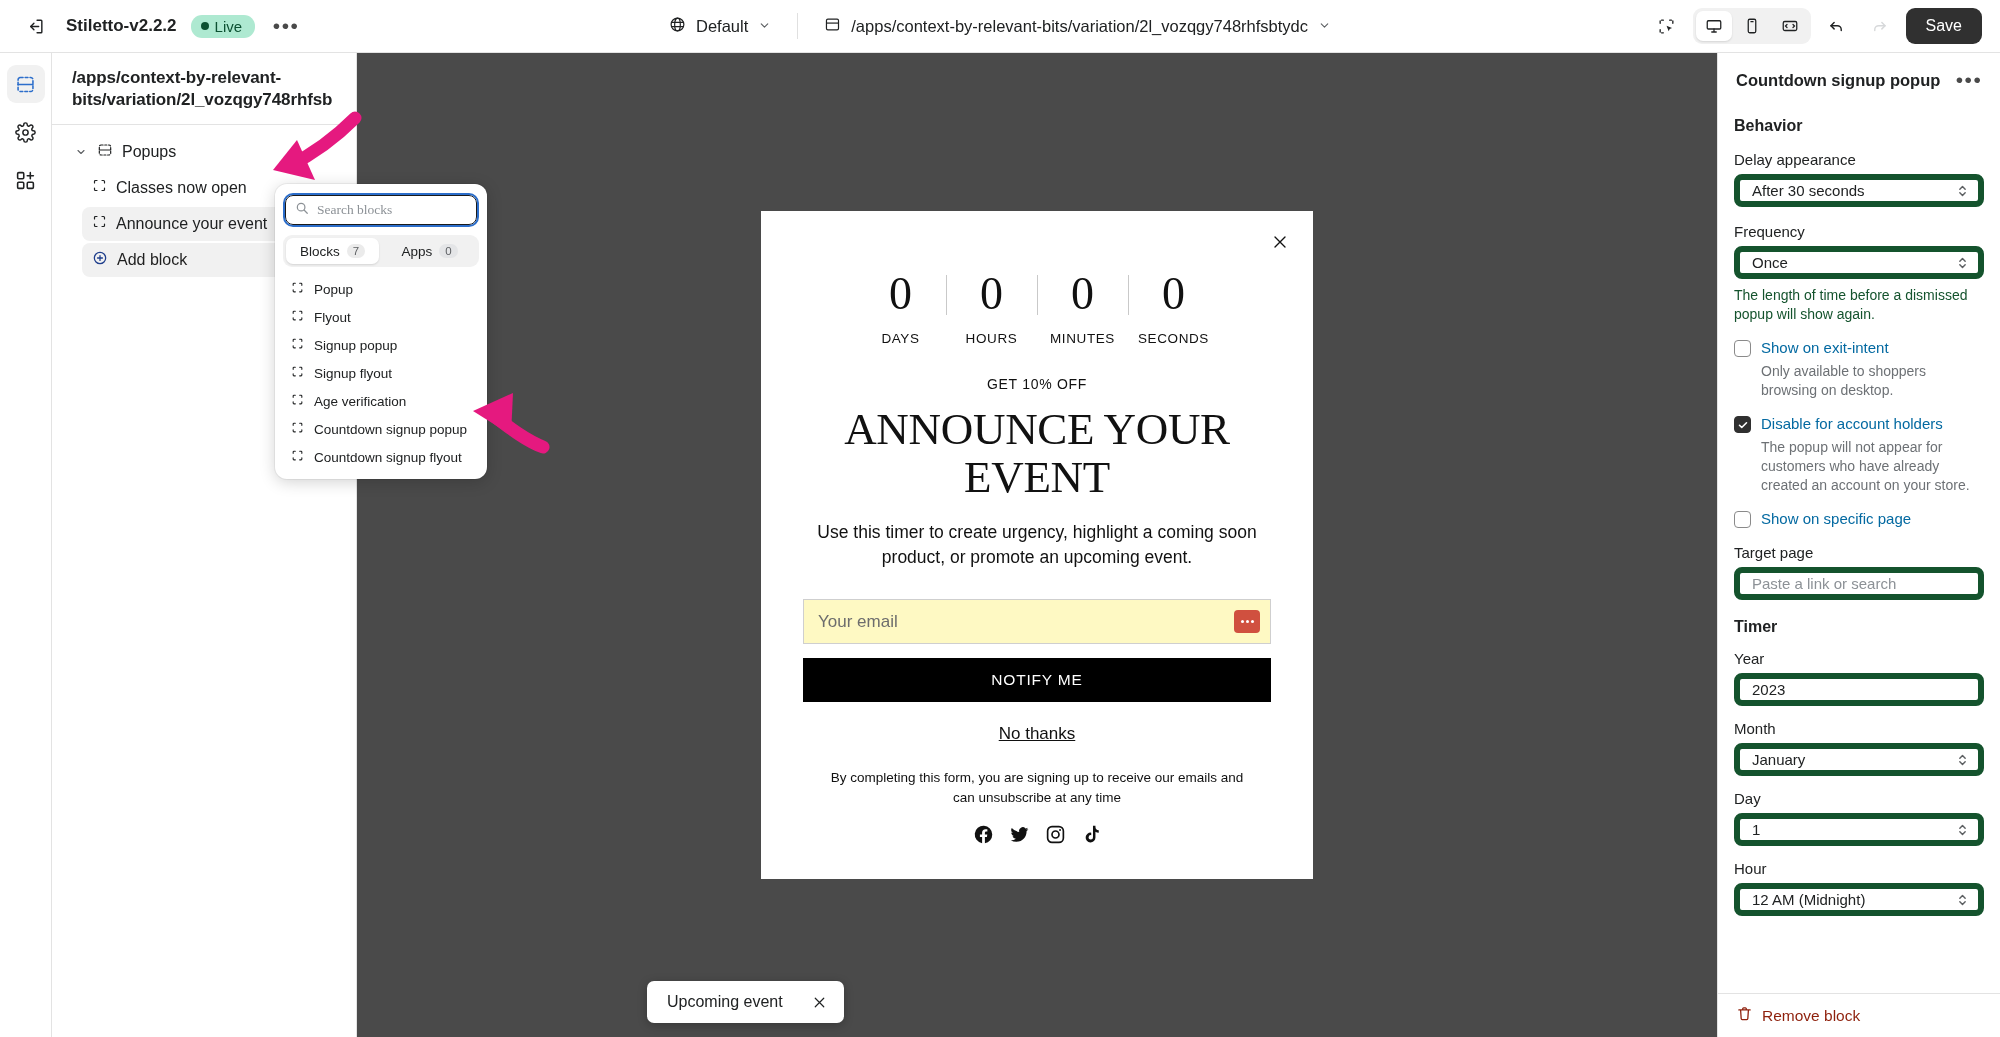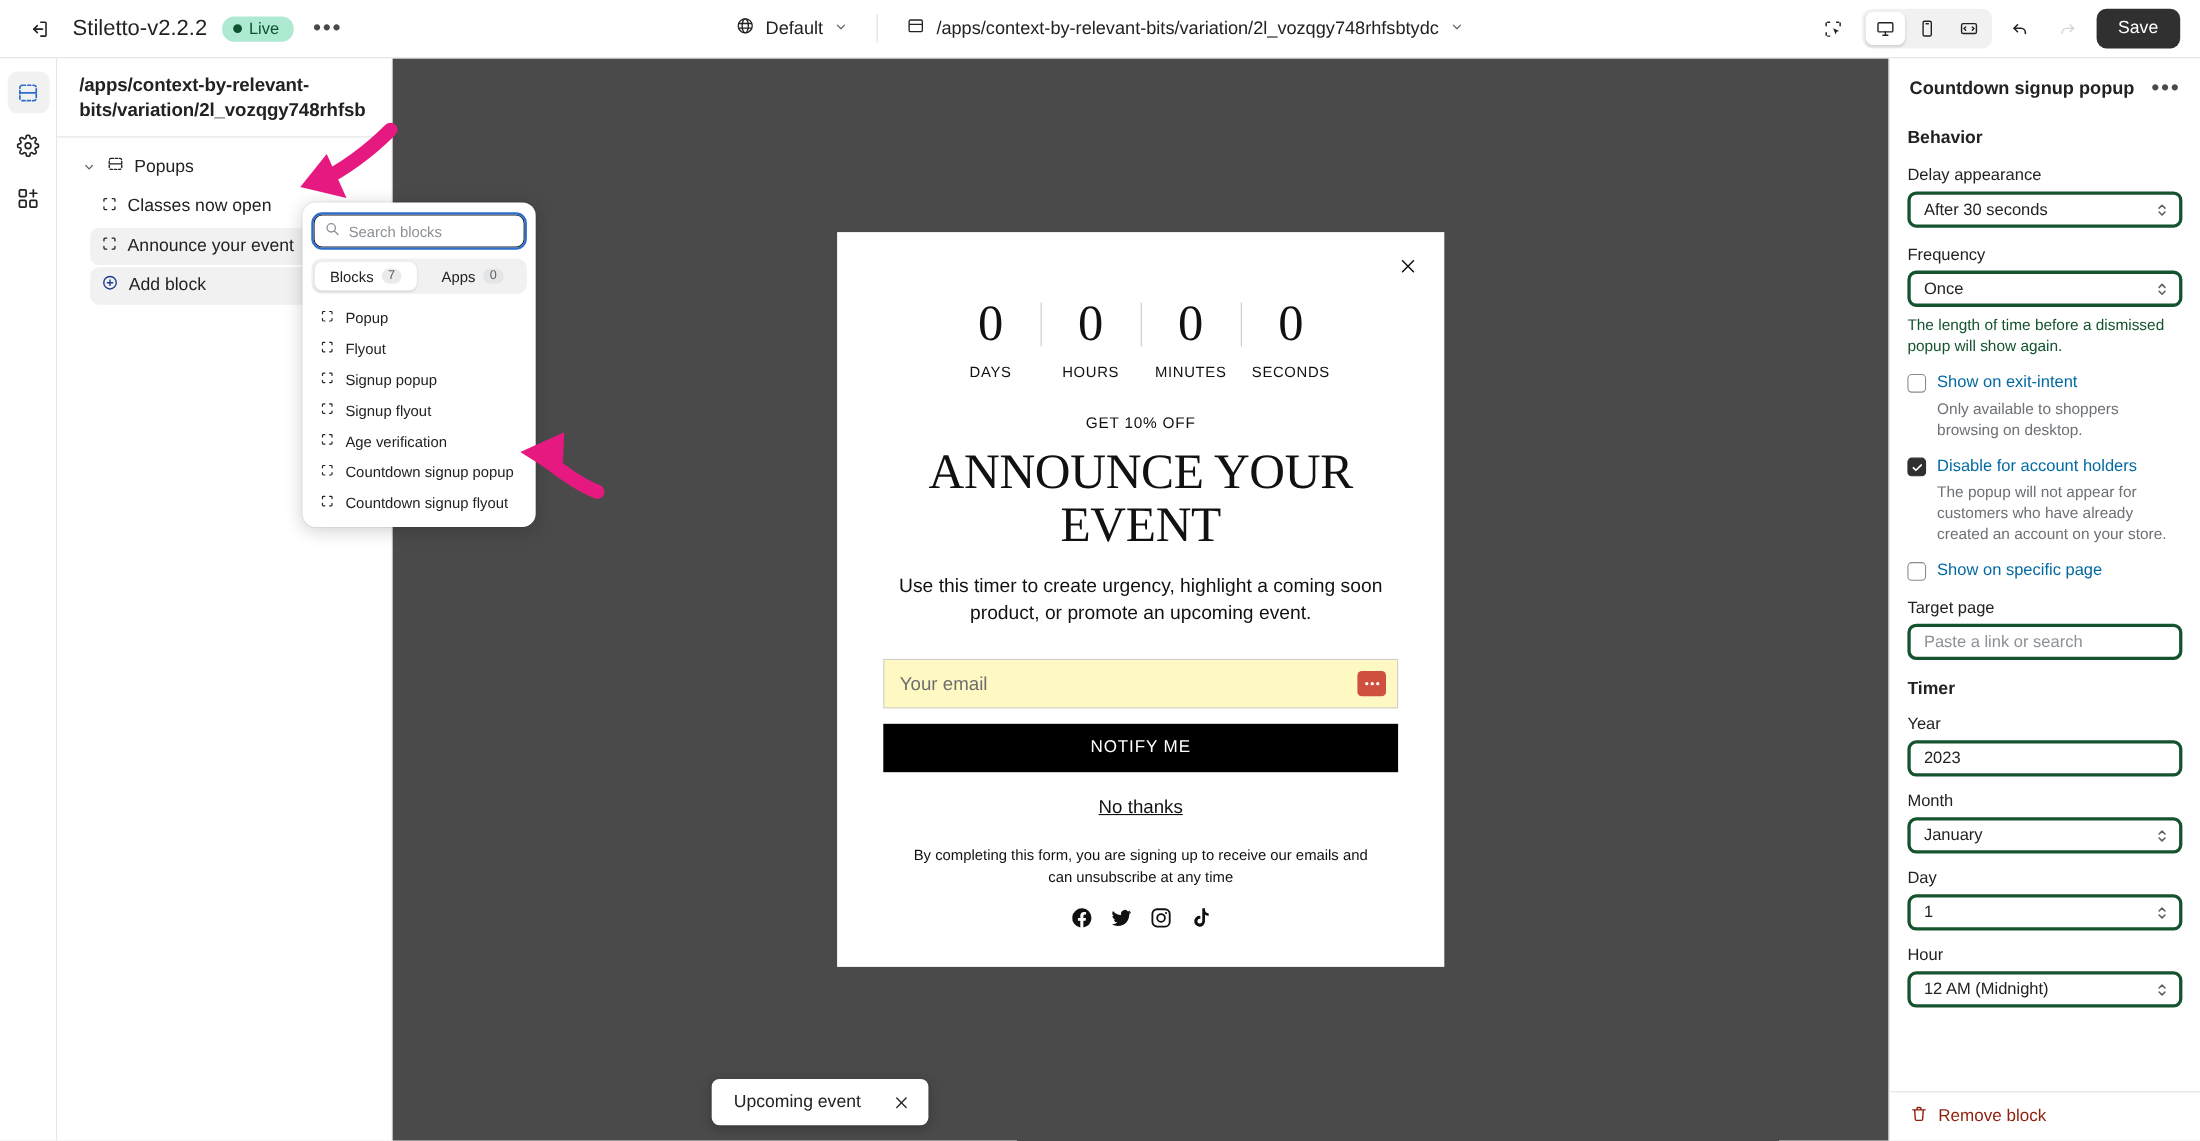--- a/index.html
+++ b/index.html
@@ -15,21 +15,21 @@
   .topbar {
     height: 53px; flex: 0 0 53px; background: #fff;
     border-bottom: 1px solid #e3e3e3;
     display: flex; align-items: center; padding: 0 18px; position: relative; z-index: 40;
   }
   .tb-left { display: flex; align-items: center; gap: 14px; }
   .icon-btn {
     width: 34px; height: 34px; border-radius: 8px; border: none; background: transparent;
     display: flex; align-items: center; justify-content: center; cursor: pointer;
   }
-  .app-title { font-size: 20px; color: #202223; font-weight: 400; }
+  .app-title { font-size: 17px; color: #202223; font-weight: 700; }
   .live-badge {
     background: #aee9d1; color: #0c5132; font-size: 15px;
     border-radius: 11px; padding: 3px 13px 3px 10px;
     display: flex; align-items: center; gap: 6px; font-weight: 400;
   }
   .live-dot { width: 8px; height: 8px; border-radius: 50%; background: #0c5132; display: inline-block; }
   .dots { font-size: 21px; letter-spacing: 1.5px; color: #4a4a4a; line-height: 10px; }
 
   .tb-center {
     position: absolute; left: 50%; transform: translateX(-50%);
@@ -149,21 +149,21 @@
     border-radius: 12px; box-shadow: 0 3px 16px rgba(0,0,0,.18), 0 0 0 1px rgba(0,0,0,.05);
     padding: 10px 8px 8px 8px; z-index: 50;
   }
   .search-wrap {
     display: flex; align-items: center; gap: 8px; height: 30px; border-radius: 8px;
     background: #fff; border: 1.5px solid #1a1a1a; outline: 2px solid #2c6ecb;
     padding: 0 9px; margin: 1px 2px 0 2px;
   }
   .search-input {
     border: none; outline: none; font-size: 13.5px; color: #202223; background: transparent;
-    width: 100%; font-family: Liberation Sans, sans-serif;
+    width: 100%; font-family: Liberation Serif, serif;
   }
   .search-input::placeholder { color: #8c9196; }
   .tabs { display: flex; gap: 4px; margin-top: 10px; background: #f1f1f1; border-radius: 9px; padding: 3px; }
   .tab {
     flex: 1; display: flex; align-items: center; justify-content: center; gap: 7px;
     height: 26px; border-radius: 7px; font-size: 13.5px; color: #202223; cursor: pointer;
   }
   .tab.active { background: #fff; box-shadow: 0 1px 2px rgba(0,0,0,.12); }
   .tab-count {
     background: #e4e5e7; color: #5c5f62; font-size: 11.5px; border-radius: 8px; padding: 1px 6px;
@@ -195,21 +195,21 @@
   .rp-scroll { flex: 1; overflow: hidden; padding: 0 16px 8px 16px; }
   .rp-head {
     display: flex; align-items: center; justify-content: space-between;
     padding: 14px 2px 6px 2px;
   }
   .rp-title { font-size: 16.5px; font-weight: 700; color: #202223; }
   .rp-section { font-size: 16px; font-weight: 700; color: #202223; margin-top: 18px; }
   .fl { margin-top: 16px; font-size: 15px; color: #202223; }
   .fl.tight { margin-top: 14px; }
   .select, .textin {
-    margin-top: 6px; height: 33px; border: 3px solid #14532d; border-radius: 8px;
+    margin-top: 6px; height: 33px; border: 6px solid #14532d; border-radius: 8px;
     background: #fff; display: flex; align-items: center; padding: 0 10px 0 12px;
     font-size: 15px; color: #202223; cursor: pointer; width: 100%;
   }
   .select .val { flex: 1; text-align: left; }
   .textin { cursor: text; }
   .textin .val { flex: 1; text-align: left; }
   .textin .ph { color: #8c9196; }
   .updown { color: #5c5f62; display: flex; flex-direction: column; align-items: center; line-height: 6px; font-size: 9px; }
   .help { font-size: 14px; color: #14532d; line-height: 1.33; margin-top: 7px; }
   .cbrow { display: flex; gap: 10px; margin-top: 16px; align-items: flex-start; }

